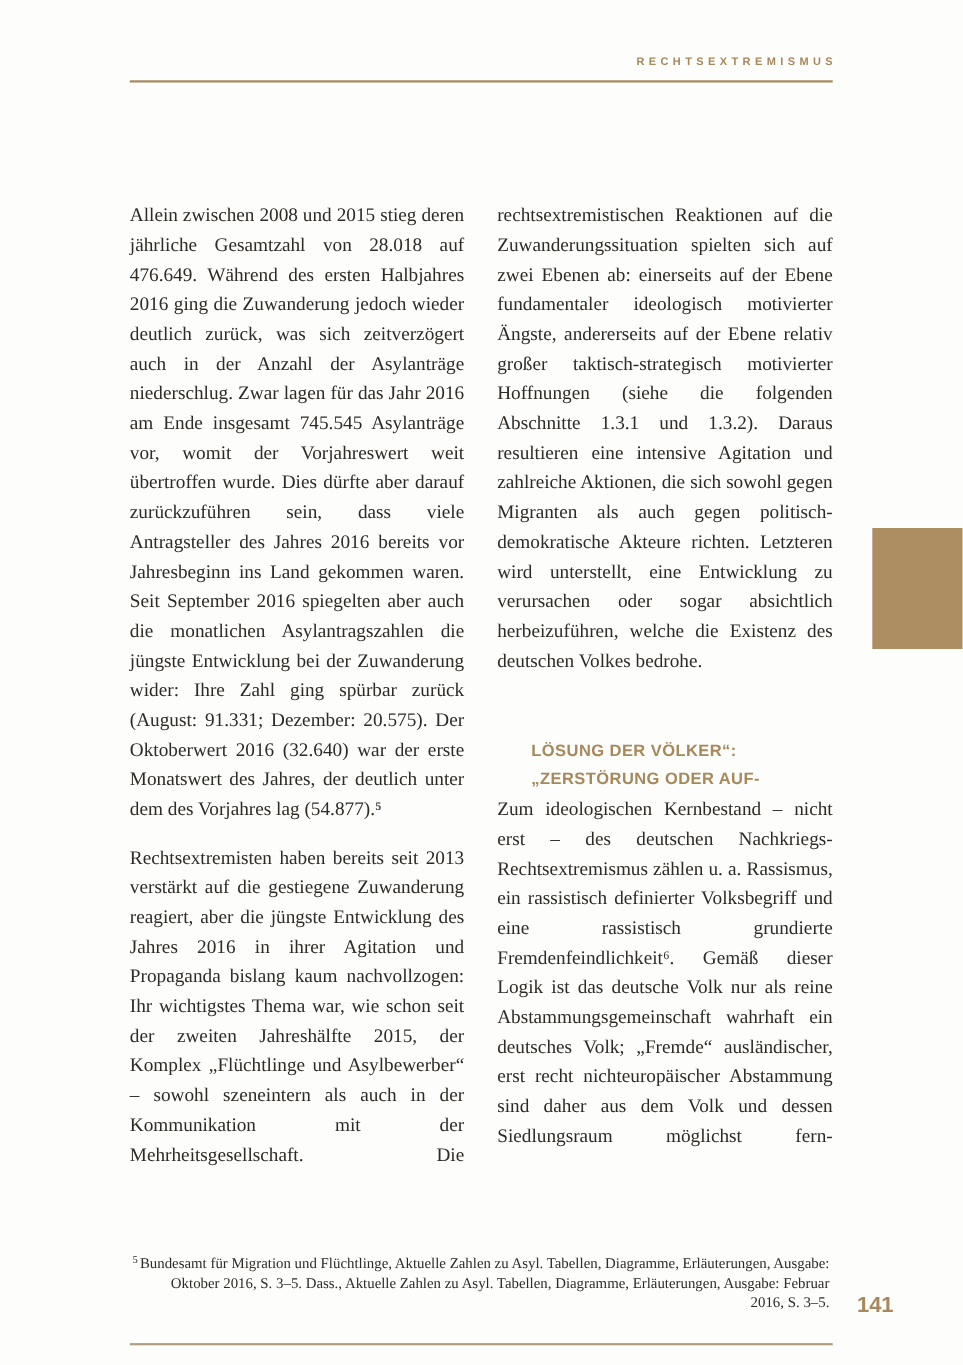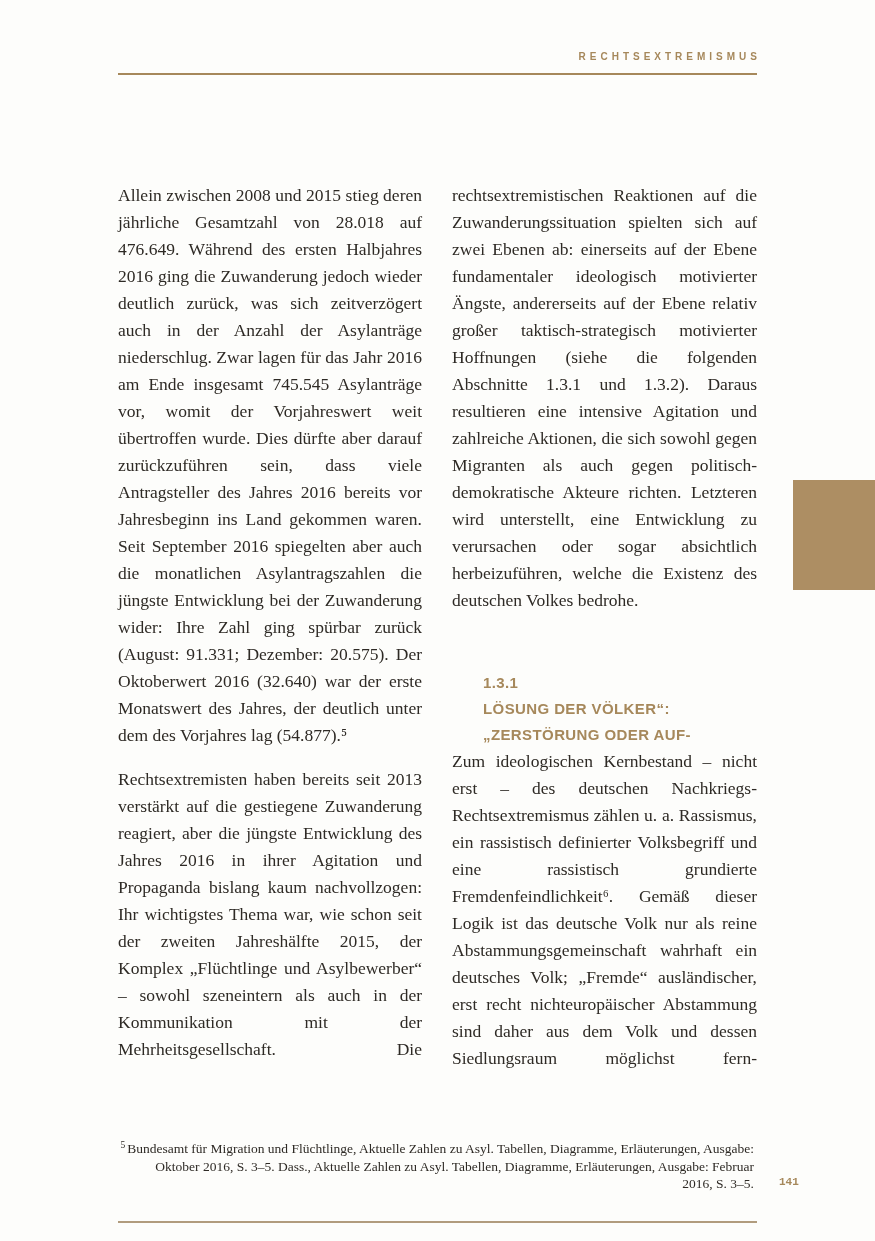--- a/index.html
+++ b/index.html
@@ -85,23 +85,23 @@
     font-size: 9.5px;
     vertical-align: super;
     line-height: 0;
     margin-right: 2px;
   }
 
   .page-number {
     position: absolute;
     left: 779px;
     top: 1176px;
-    font-family: Liberation Mono, monospace;
+    font-family: Liberation Sans, sans-serif;
     font-weight: 700;
-    font-size: 11px;
+    font-size: 20px;
     color: var(--accent, #a6885b);
   }
 
   .footer-rule {
     position: absolute;
     left: 118px;
     top: 1221px;
     width: 639px;
     height: 2px;
     background: var(--rule, #b19c7e);
@@ -119,21 +119,20 @@
 
   <div class="col col-left">
     <p class="body-text">Allein zwischen 2008 und 2015 stieg deren jährliche Gesamtzahl von 28.018 auf 476.649. Während des ersten Halbjahres 2016 ging die Zuwanderung jedoch wieder deutlich zurück, was sich zeitverzögert auch in der Anzahl der Asylanträge niederschlug. Zwar lagen für das Jahr 2016 am Ende insgesamt 745.545 Asylanträge vor, womit der Vorjahreswert weit übertroffen wurde. Dies dürfte aber darauf zurückzuführen sein, dass viele Antragsteller des Jahres 2016 bereits vor Jahresbeginn ins Land gekommen waren. Seit September 2016 spiegelten aber auch die monatlichen Asylantragszahlen die jüngste Entwicklung bei der Zuwanderung wider: Ihre Zahl ging spürbar zurück (August: 91.331; Dezember: 20.575). Der Oktoberwert 2016 (32.640) war der erste Monatswert des Jahres, der deutlich unter dem des Vorjahres lag (54.877).⁵</p>
     <p class="body-text para-gap cont">Rechtsextremisten haben bereits seit 2013 verstärkt auf die gestiegene Zuwanderung reagiert, aber die jüngste Entwicklung des Jahres 2016 in ihrer Agitation und Propaganda bislang kaum nachvollzogen: Ihr wichtigstes Thema war, wie schon seit der zweiten Jahreshälfte 2015, der Komplex „Flüchtlinge und Asylbewerber“ – sowohl szeneintern als auch in der Kommunikation mit der Mehrheitsgesellschaft. Die</p>
   </div>
 
   <div class="col col-right">
     <p class="body-text">rechtsextremistischen Reaktionen auf die Zuwanderungssituation spielten sich auf zwei Ebenen ab: einerseits auf der Ebene fundamentaler ideologisch motivierter Ängste, andererseits auf der Ebene relativ großer taktisch-strategisch motivierter Hoffnungen (siehe die folgenden Abschnitte 1.3.1 und 1.3.2). Daraus resultieren eine intensive Agitation und zahlreiche Aktionen, die sich sowohl gegen Migranten als auch gegen politisch-demokratische Akteure richten. Letzteren wird unterstellt, eine Entwicklung zu verursachen oder sogar absichtlich herbeizuführen, welche die Existenz des deutschen Volkes bedrohe.</p>
 
     <div class="section-heading">
-      <div>1.3.1</div>
       <div>LÖSUNG DER VÖLKER“:</div>
       <div>„ZERSTÖRUNG ODER AUF-</div>
     </div>
 
     <p class="body-text cont">Zum ideologischen Kernbestand – nicht erst – des deutschen Nachkriegs-Rechtsextremismus zählen u. a. Rassismus, ein rassistisch definierter Volksbegriff und eine rassistisch grundierte Fremdenfeindlichkeit⁶. Gemäß dieser Logik ist das deutsche Volk nur als reine Abstammungsgemeinschaft wahrhaft ein deutsches Volk; „Fremde“ ausländischer, erst recht nichteuropäischer Abstammung sind daher aus dem Volk und dessen Siedlungsraum möglichst fern-</p>
   </div>
 
   <div class="footnotes">
     <div class="footnote">
       <sup>5</sup><span>Bundesamt für Migration und Flüchtlinge, Aktuelle Zahlen zu Asyl. Tabellen, Diagramme, Erläuterungen, Ausgabe: Oktober 2016, S. 3–5. Dass., Aktuelle Zahlen zu Asyl. Tabellen, Diagramme, Erläuterungen, Ausgabe: Februar 2016, S. 3–5.</span>

